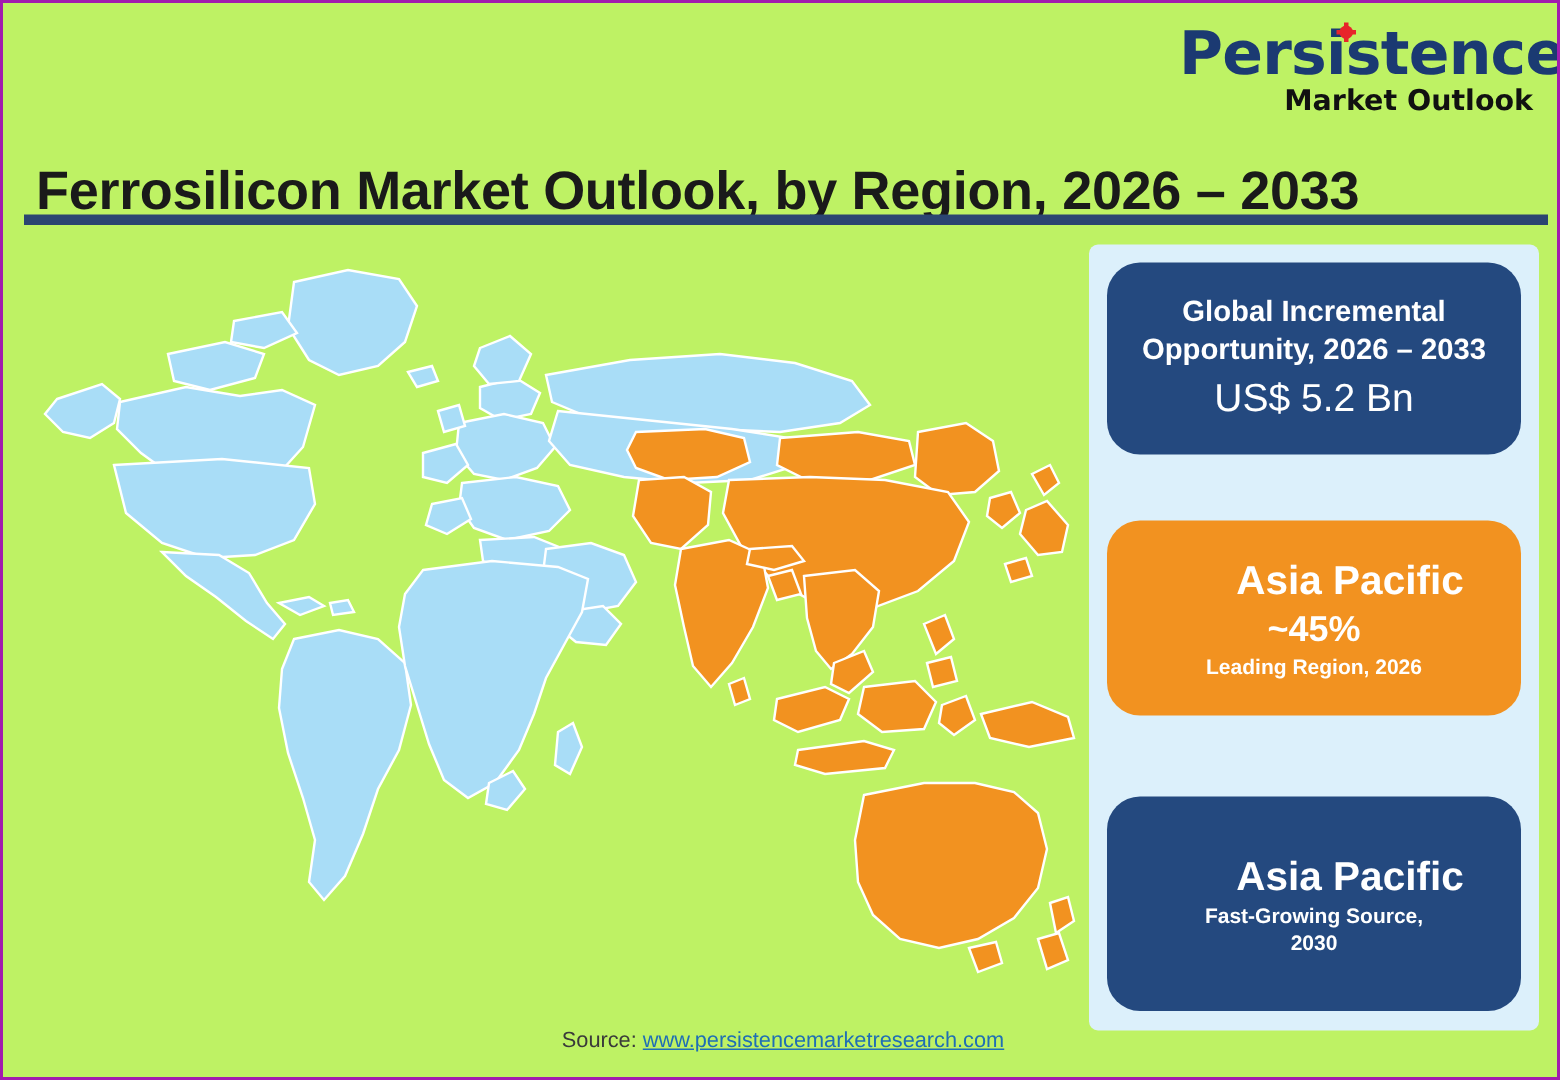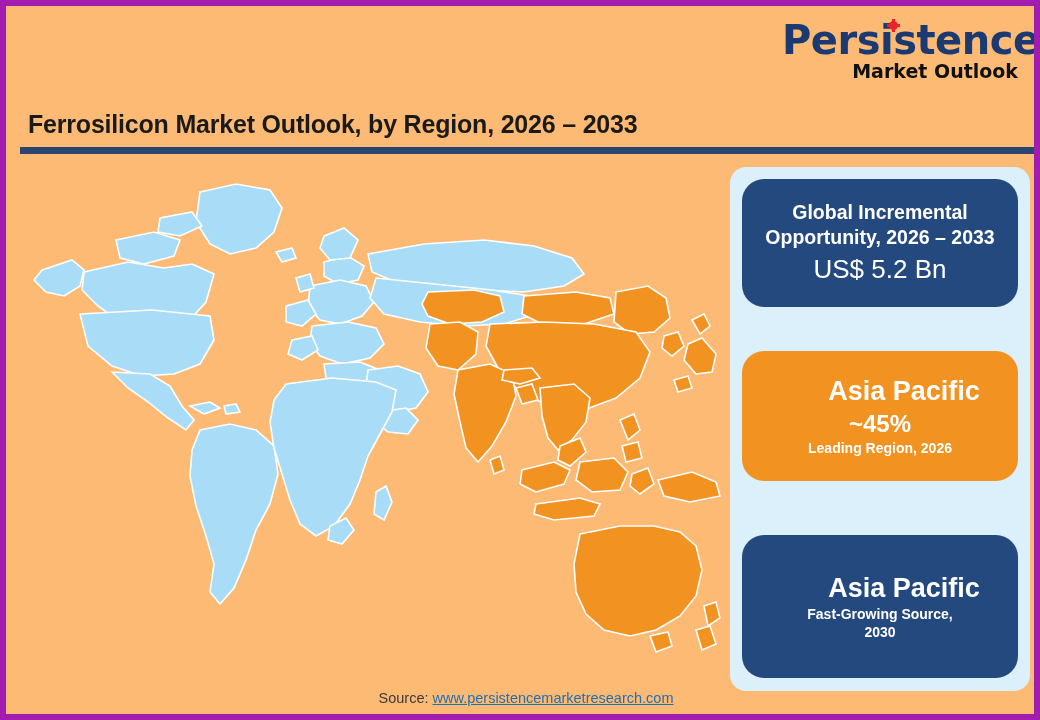--- a/index.html
+++ b/index.html
@@ -8,23 +8,23 @@
     padding: 0;
     background: #ffffff;
   }
   body {
     font-family: "Liberation Sans", sans-serif;
   }
   #page {
     position: relative;
     width: 1040px;
     height: 720px;
-    background: #fdba74;
+    background: #bef264;
     box-sizing: border-box;
-    border: 6px solid #a21caf;
+    border: 2px solid #a21caf;
     overflow: hidden;
   }
 
   
   .logo {
     position: absolute;
     right: 16px;
     top: 14px;
     width: 236px;
     height: 66px;
@@ -69,21 +69,21 @@
     letter-spacing: 0px;
     margin-top: 2px;
     white-space: nowrap;
   }
 
   
   .title {
     position: absolute;
     left: 22px;
     top: 104px;
-    font-size: 25px;
+    font-size: 36px;
     font-weight: bold;
     color: #1a1a1a;
     letter-spacing: -0.2px;
     white-space: nowrap;
   }
   .title-rule {
     position: absolute;
     left: 14px;
     top: 141px;
     width: 1016px;
@@ -102,21 +102,21 @@
   .map-wrap svg { display: block; width: 100%; height: 100%; }
 
   
   .panel {
     position: absolute;
     left: 724px;
     top: 161px;
     width: 300px;
     height: 524px;
     background: #dcf0fb;
-    border-radius: 16px;
+    border-radius: 6px;
   }
   .card {
     position: absolute;
     left: 12px;
     width: 276px;
     border-radius: 22px;
     box-sizing: border-box;
     display: flex;
     flex-direction: column;
     align-items: center;

